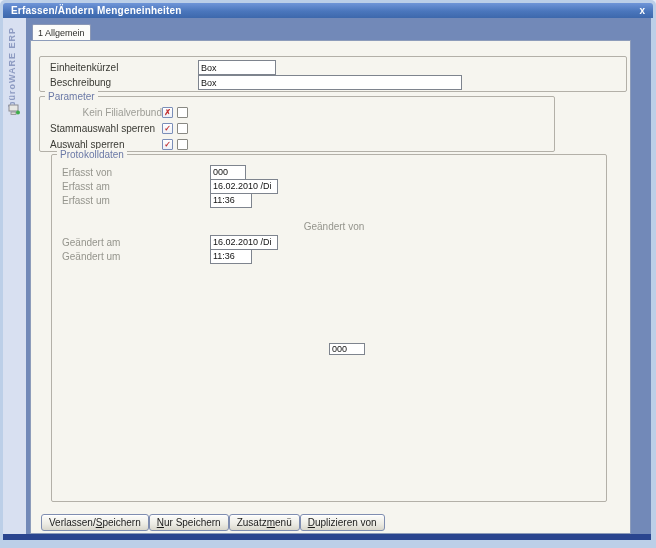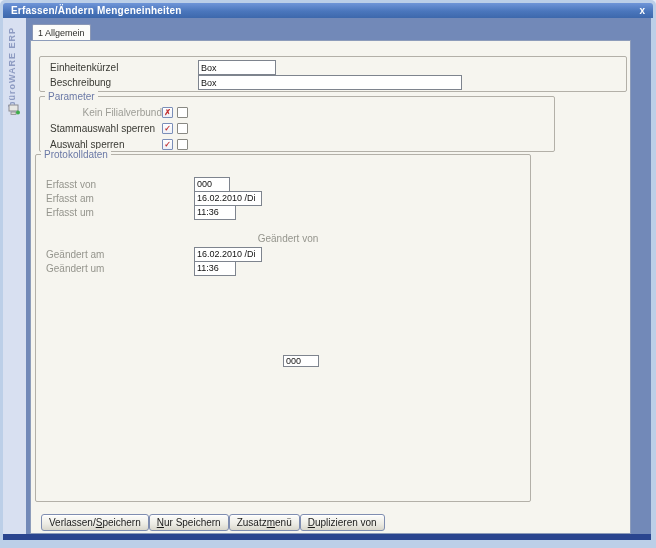--- a/index.html
+++ b/index.html
@@ -50,21 +50,21 @@
     position:absolute;left:27px;top:22px;width:601px;height:494px;
     background:#f6f5ef;border:1px solid #8d9cba;box-sizing:border-box;
   }
   .groupbox{position:absolute;border:1px solid #b3b0a8;border-radius:2px;box-sizing:border-box;}
   .legend{
     position:absolute;top:-6px;left:5px;background:#f6f5ef;
     padding:0 3px;font-size:10px;color:#6b79a6;line-height:11px;
   }
   .gb-general{left:8px;top:15px;width:588px;height:36px;padding-top:3px;}
   .gb-param{left:8px;top:55px;width:516px;height:56px;padding-top:7px;}
-  .gb-proto{left:4px;top:113px;width:496px;height:348px;padding-top:22px;}
+  .gb-proto{left:20px;top:113px;width:556px;height:348px;padding-top:10px;}
   .row{display:flex;align-items:center;height:15px;}
   .gb-param .row{height:16px;}
   .gb-proto .row{height:14px;}
   .row.gap{margin-top:14px;flex-direction:column;}
   .lbl{flex:0 0 122px;padding-left:10px;font-size:10px;color:#3a3a34;box-sizing:border-box;}
   .lbl.dim{color:#9d9d96;text-align:right;}
   .gb-proto .lbl{color:#95958d;}
   
   .txt{
     font-family:"Liberation Sans", sans-serif;font-size:9px;color:#111;

